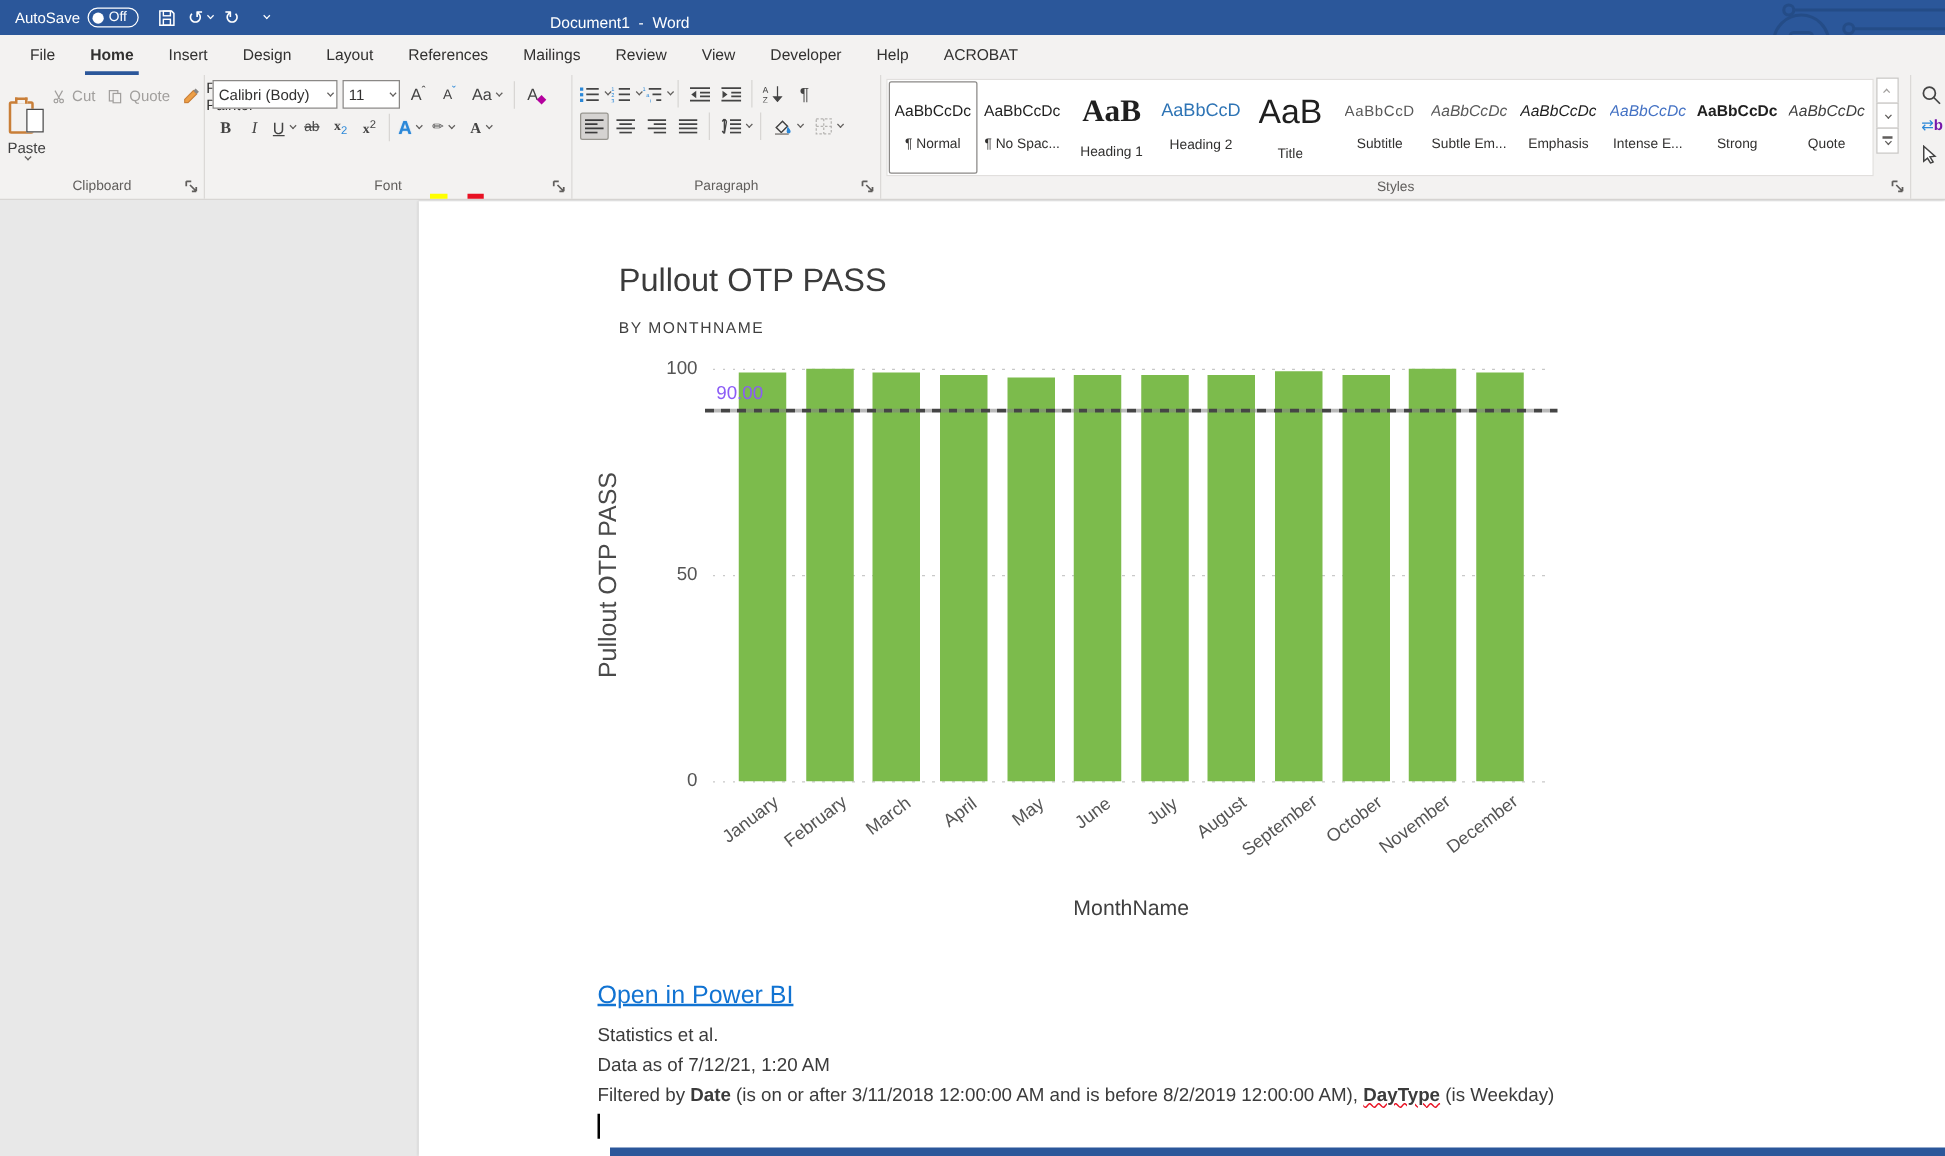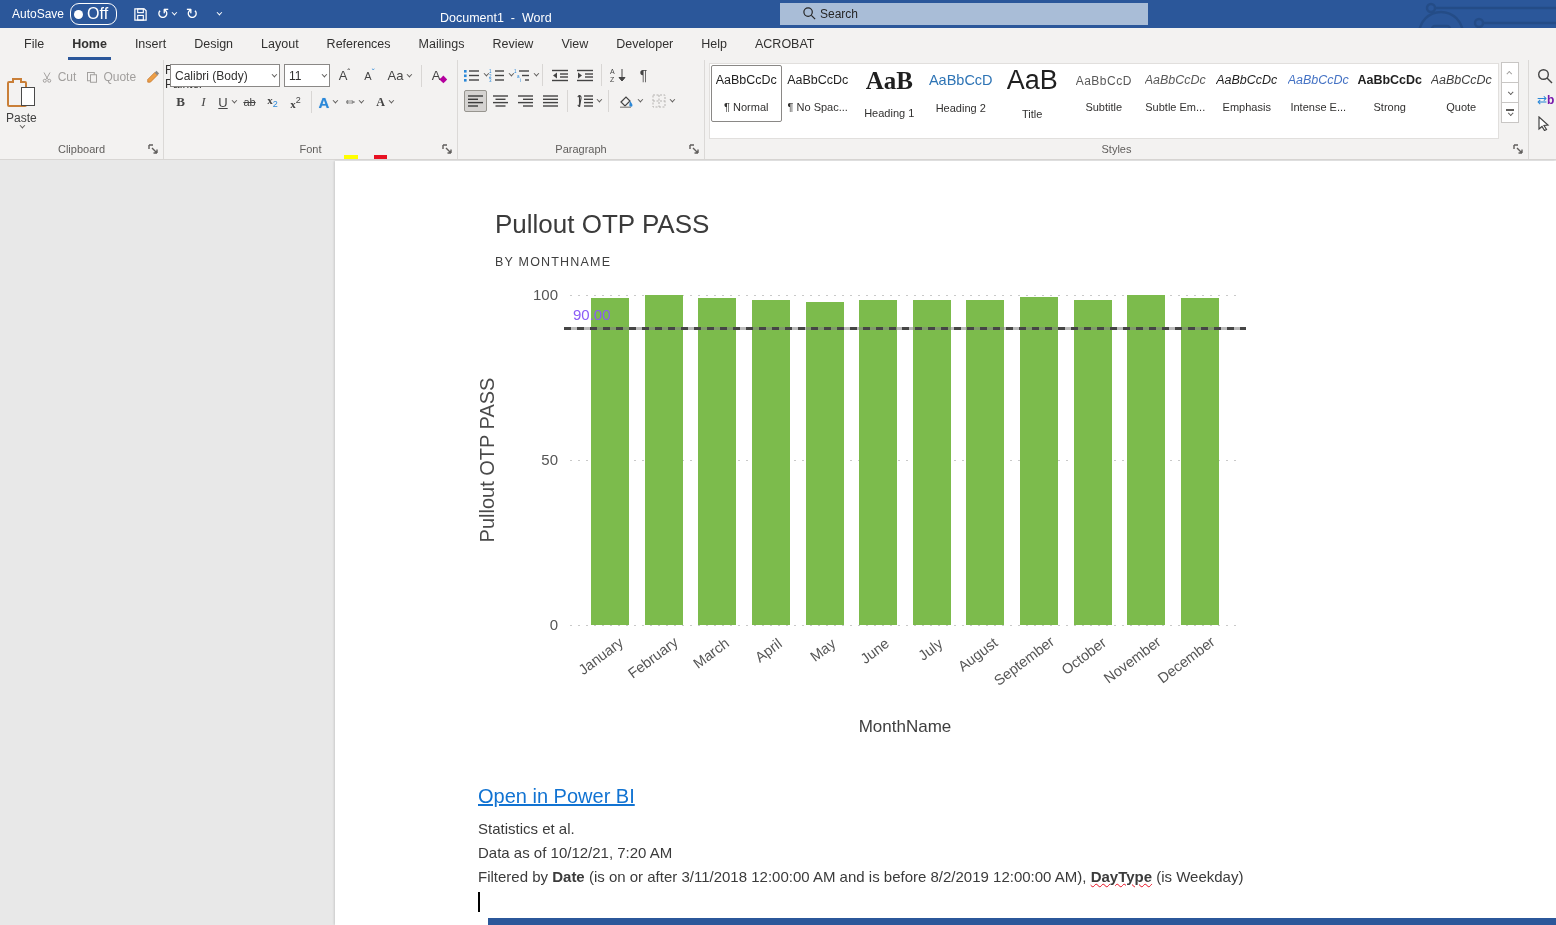--- a/index.html
+++ b/index.html
@@ -2,21 +2,21 @@
 <html><head>
 <meta charset="utf-8">
 <style>
   * { margin:0; padding:0; box-sizing:border-box; }
   html,body { width:1556px; height:925px; overflow:hidden; }
   body { font-family:"Liberation Sans", sans-serif; background:#e8e8e8; position:relative; font-size:12px; color:#323130; }
 
   
   .titlebar { position:relative; height:28px; background:#2b579a; color:#fff; display:flex; align-items:center; overflow:hidden; }
   .autosave { display:flex; align-items:center; gap:6px; padding:0 10px 0 12px; font-size:12px; }
-  .pill { display:flex; align-items:center; gap:4px; border:1px solid #fff; border-radius:9px; padding:1px 8px 1px 3px; font-size:16px; }
+  .pill { display:flex; align-items:center; gap:4px; border:1px solid #fff; border-radius:9px; padding:1px 8px 1px 3px; font-size:11px; }
   .pill .dot { width:9px; height:9px; background:#fff; border-radius:50%; display:inline-block; }
   .qat-btn { width:26px; height:24px; display:flex; align-items:center; justify-content:center; font-size:15px; color:#fff; cursor:default; }
   .qat-btn svg { display:block; }
   .chev { display:inline-block; width:6px; height:6px; border-right:1.2px solid currentColor; border-bottom:1.2px solid currentColor; transform:rotate(45deg) translateY(-2px); }
   .chev.sm { width:4px; height:4px; }
   .doc-title { position:absolute; left:440px; top:0; height:35px; display:flex; align-items:center; font-size:12.5px; white-space:pre; }
   .searchbox { position:absolute; left:780px; top:3px; width:368px; height:22px; background:#a9bdd7; display:flex; align-items:center; gap:8px; padding-left:26px; color:#262626; font-size:12px; }
   .searchbox .mag { position:absolute; left:22px; top:3px; }
   .titlebar .deco { position:absolute; right:0; top:0; width:150px; height:28px; opacity:.55; pointer-events:none; }
 
@@ -69,21 +69,21 @@
   .para-grid { display:flex; flex-direction:column; gap:4px; width:100%; }
   .para-row { display:flex; align-items:center; gap:2px; }
   .pbtn { min-width:23px; height:22px; }
   .pbtn.sel { background:#d5d3d1; border:1px solid #97958f; }
   .icon-svg { display:block; }
 
   
   .g-styles { flex:1; }
   .styles-body { display:flex; padding:3px 2px 0 4px; }
   .style-gallery { display:flex; gap:1px; background:#fff; border:1px solid #e1dfdd; padding:1px; }
-  .style-item { width:70.5px; height:57px; display:flex; flex-direction:column; align-items:center; justify-content:center; gap:14px; background:#fff; cursor:default; }
+  .style-item { width:70.5px; height:74px; display:flex; flex-direction:column; align-items:center; justify-content:center; gap:14px; background:#fff; cursor:default; }
   .style-item.selected { border:1.5px solid #8a8886; border-radius:2px; }
   .style-sample { white-space:nowrap; overflow:hidden; max-width:68px; line-height:1; }
   .style-label { font-size:11px; color:#323130; white-space:nowrap; overflow:hidden; max-width:68px; }
   .k-normal .style-sample { font-size:12.5px; color:#1f1f1f; }
   .k-nospace .style-sample { font-size:12.5px; color:#1f1f1f; }
   .k-h1 .style-sample { font-size:25px; font-weight:bold; font-family:"Liberation Serif", serif; color:#1f1f1f; }
   .k-h2 .style-sample { font-size:14.5px; color:#2e74b5; }
   .k-title .style-sample { font-size:27px; font-weight:300; color:#1f1f1f; }
   .k-subtitle .style-sample { font-size:12px; color:#595959; letter-spacing:.5px; }
   .k-subtleem .style-sample { font-size:12.5px; font-style:italic; color:#595959; }
@@ -149,27 +149,20 @@
       <span>↺</span>
       <span class="chev sm" style="margin-left:2px"></span>
     </div>
   <div class="qat-btn">
       <span>↻</span>
     </div>
   <div class="qat-btn">
       <span class="chev sm"></span>
     </div>
   <div class="doc-title">Document1  -  Word</div>
-  <div class="searchbox">
-    <svg class="mag" width="15" height="15" viewBox="0 0 16 16">
-        <circle cx="6.5" cy="6.5" r="4.5" fill="none" stroke="#262626" stroke-width="1.3"></circle>
-        <path d="M10 10l4 4" stroke="#262626" stroke-width="1.3"></path>
-      </svg>
-    <span style="margin-left:14px">Search</span>
-  </div>
   <svg class="deco" viewBox="0 0 150 28">
     <g stroke="#1f4478" stroke-width="2.5" fill="none">
       <circle cx="25" cy="8" r="4"></circle>
         <line x1="29" y1="8" x2="150" y2="8"></line>
       <circle cx="73" cy="23" r="4"></circle>
         <line x1="77" y1="23" x2="150" y2="23"></line>
       <circle cx="35" cy="34" r="22"></circle>
         <rect x="26" y="26" width="18" height="14" rx="3"></rect>
         <line x1="30" y1="31" x2="40" y2="31" stroke-width="3"></line>
     </g>
@@ -237,21 +230,21 @@
           <path d="M2 2v4M2 2h4" stroke="#605e5c" stroke-width="1.4" fill="none"></path>
           <path d="M5 5l5 5M10 10v-3.5M10 10H6.5" stroke="#605e5c" stroke-width="1.4" fill="none"></path>
         </svg>
     </div>
   </div>
 
   <div class="group g-font">
     <div class="group-body">
       <div class="font-grid">
         <div class="font-row1">
-          <div class="combo" style="width:110px">
+          <div class="combo" style="width:100px">
             <span>Calibri (Body)</span>
               <span class="chev sm"></span>
           </div>
           <div class="combo" style="width:46px">
             <span>11</span>
               <span class="chev sm"></span>
           </div>
           <div class="rb fbtn">
               <span>A</span>
               <span style="font-size:9px;margin-top:-8px">ˆ</span>
@@ -606,19 +599,19 @@
           <div class="xtick" style="left: 636.04px; top: 340px;">December</div>
           <div class="refline" style="top: 32px;"></div>
           <div class="ref-label" style="top: 11px; color: #8b5cf6;">90.00</div>
         </div>
       <div class="xaxis-title">MonthName</div>
     </div>
 
     <div class="doc-text">
       <a class="pbi-link">Open in Power BI</a>
       <div class="doc-line">Statistics et al.</div>
-      <div class="doc-line">Data as of 10/12/21, 7:20 AM</div>
+      <div class="doc-line">Data as of 7/12/21, 1:20 AM</div>
       <div class="doc-line"><span>Filtered by </span><b>Date</b><span> (is on or after 3/11/2018 12:00:00 AM and is before 8/2/2019 12:00:00 AM), </span><b class="squiggle">DayType</b><span> (is Weekday)</span></div>
       <div class="doc-line"><span class="caret"></span></div>
     </div>
   </div>
   <div class="status-sliver"></div>
 </div>
 
 </body></html>

